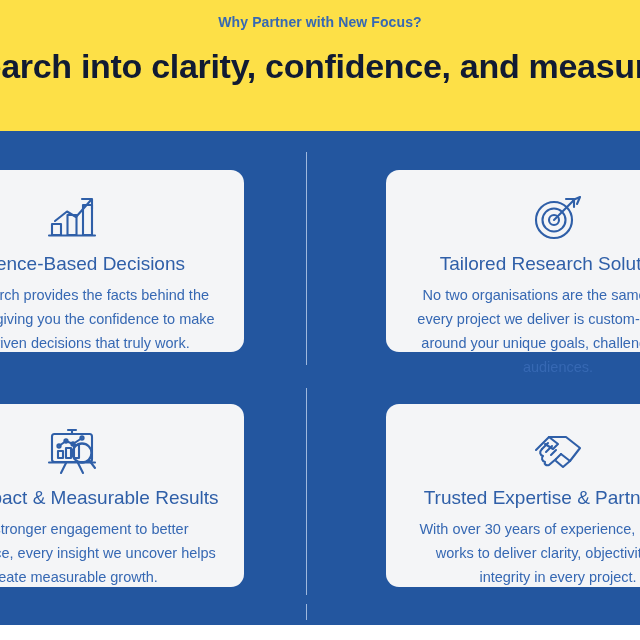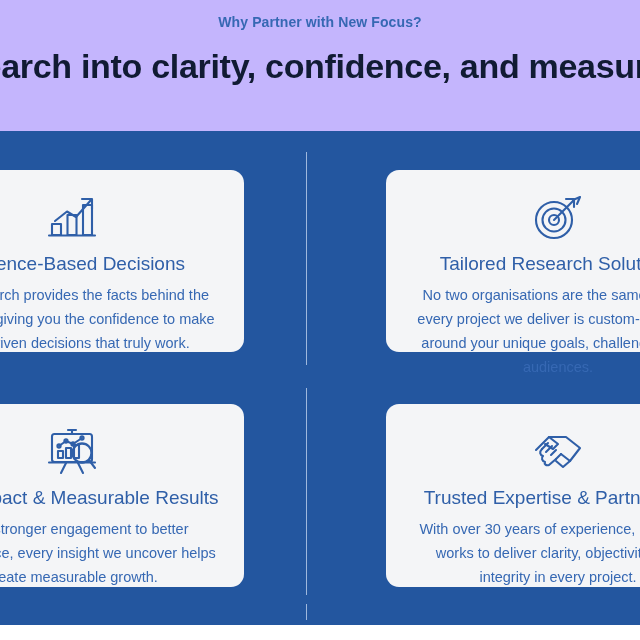--- a/index.html
+++ b/index.html
@@ -14,21 +14,21 @@
 
   
   .top-rule{
     position:absolute;top:0;left:0;width:640px;height:2px;
     background:#9db4d4;
   }
 
   
   .intro{
     position:absolute;top:0;left:0;width:640px;height:131px;
-    background:#c4b5fd;
+    background:#fde047;
   }
   .eyebrow{
     position:absolute;top:14px;left:0;width:640px;
     text-align:center;
     font-size:14px;
     font-weight:bold;
     color:#3668b3;
     letter-spacing:0.1px;
     white-space:nowrap;
   }

